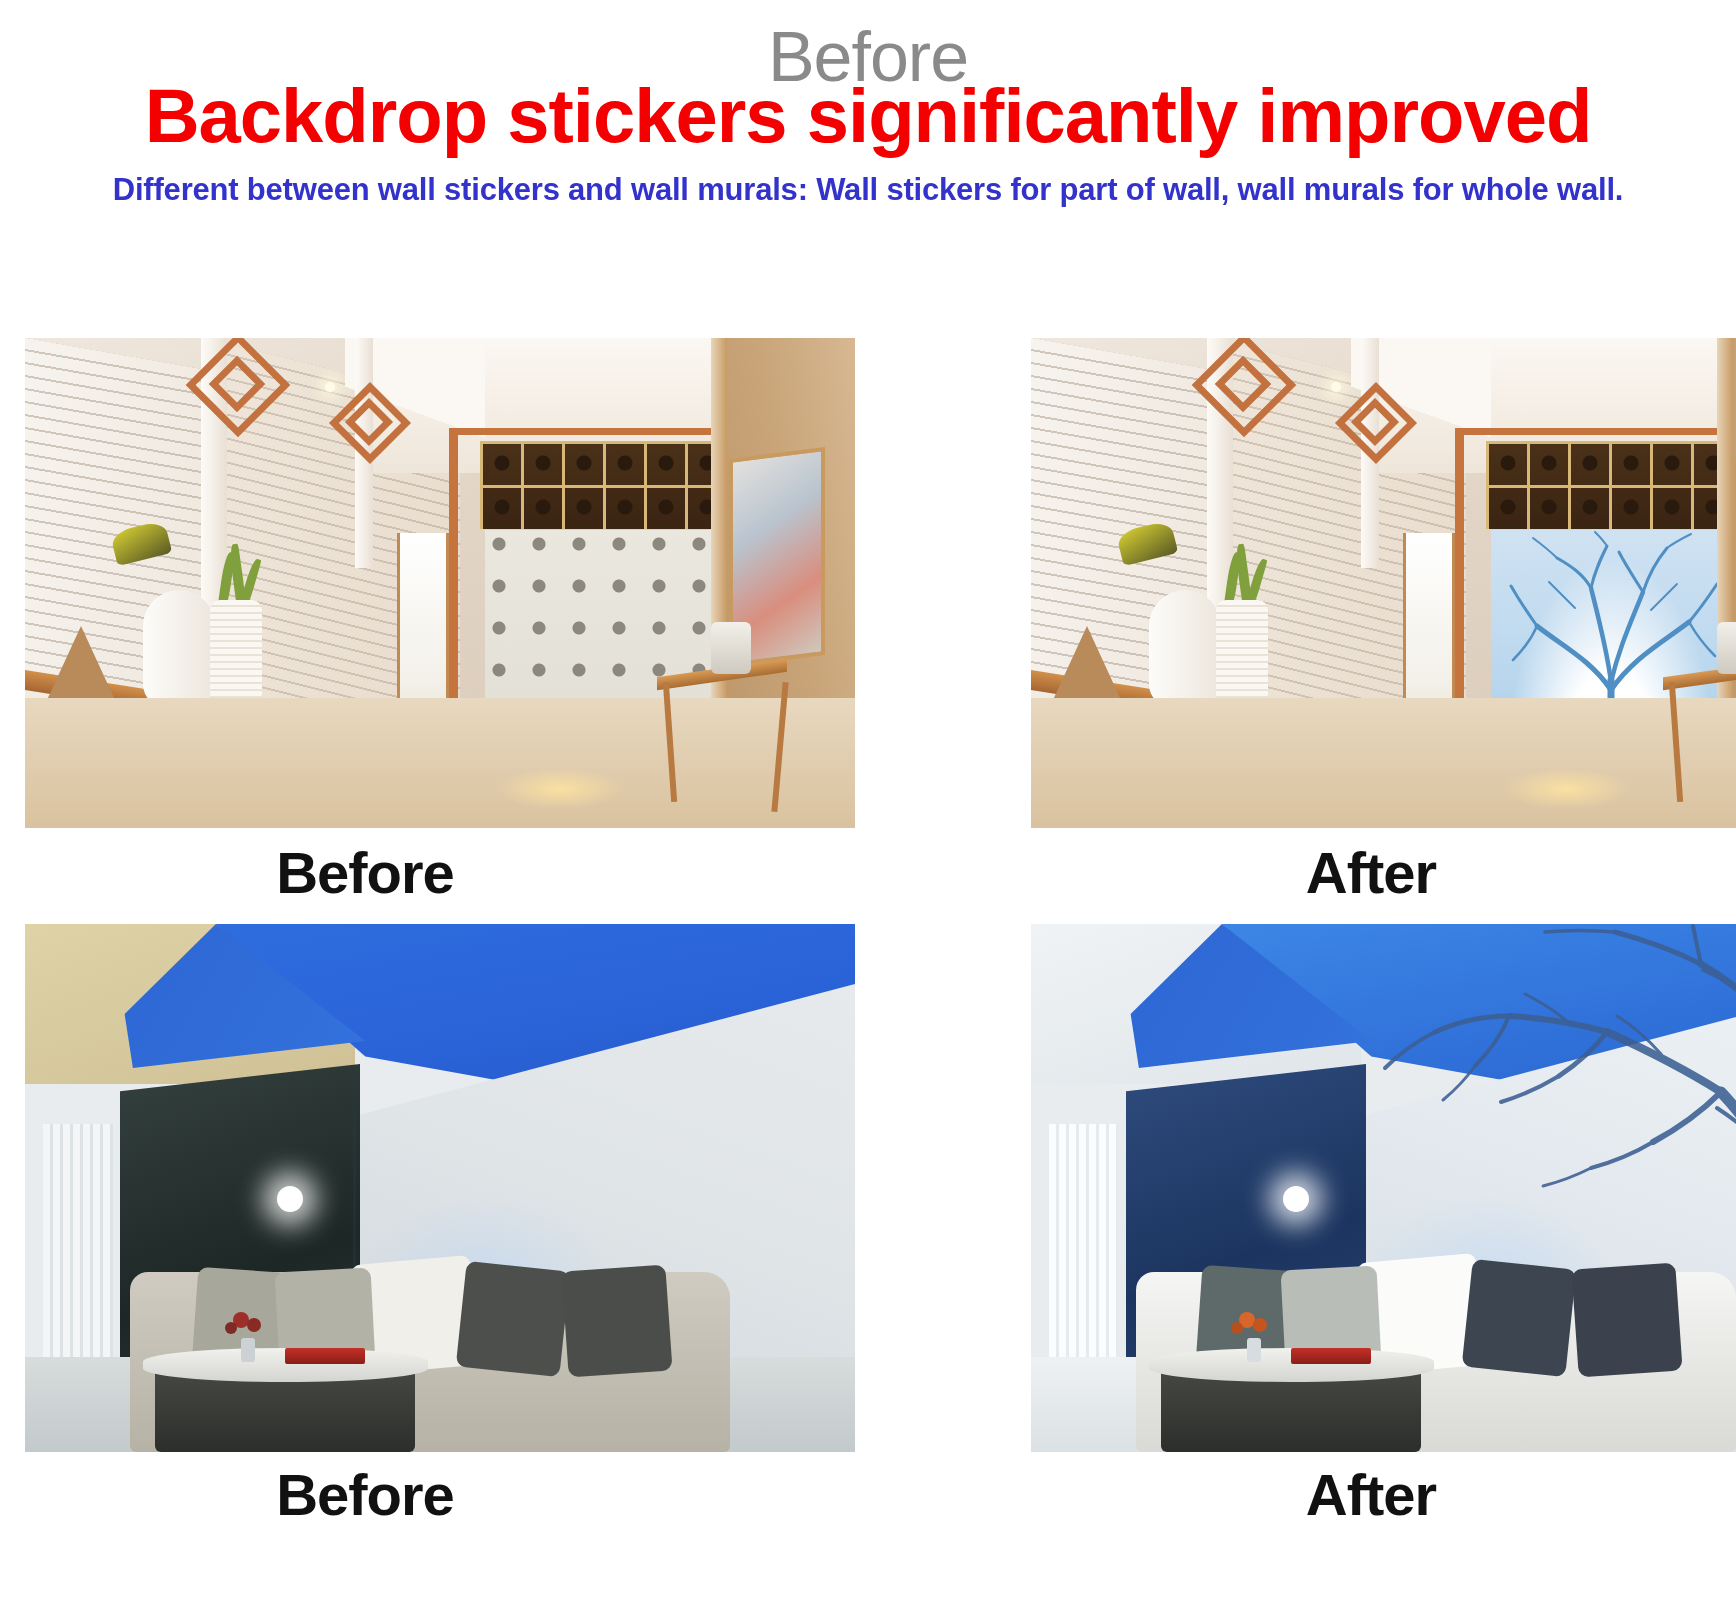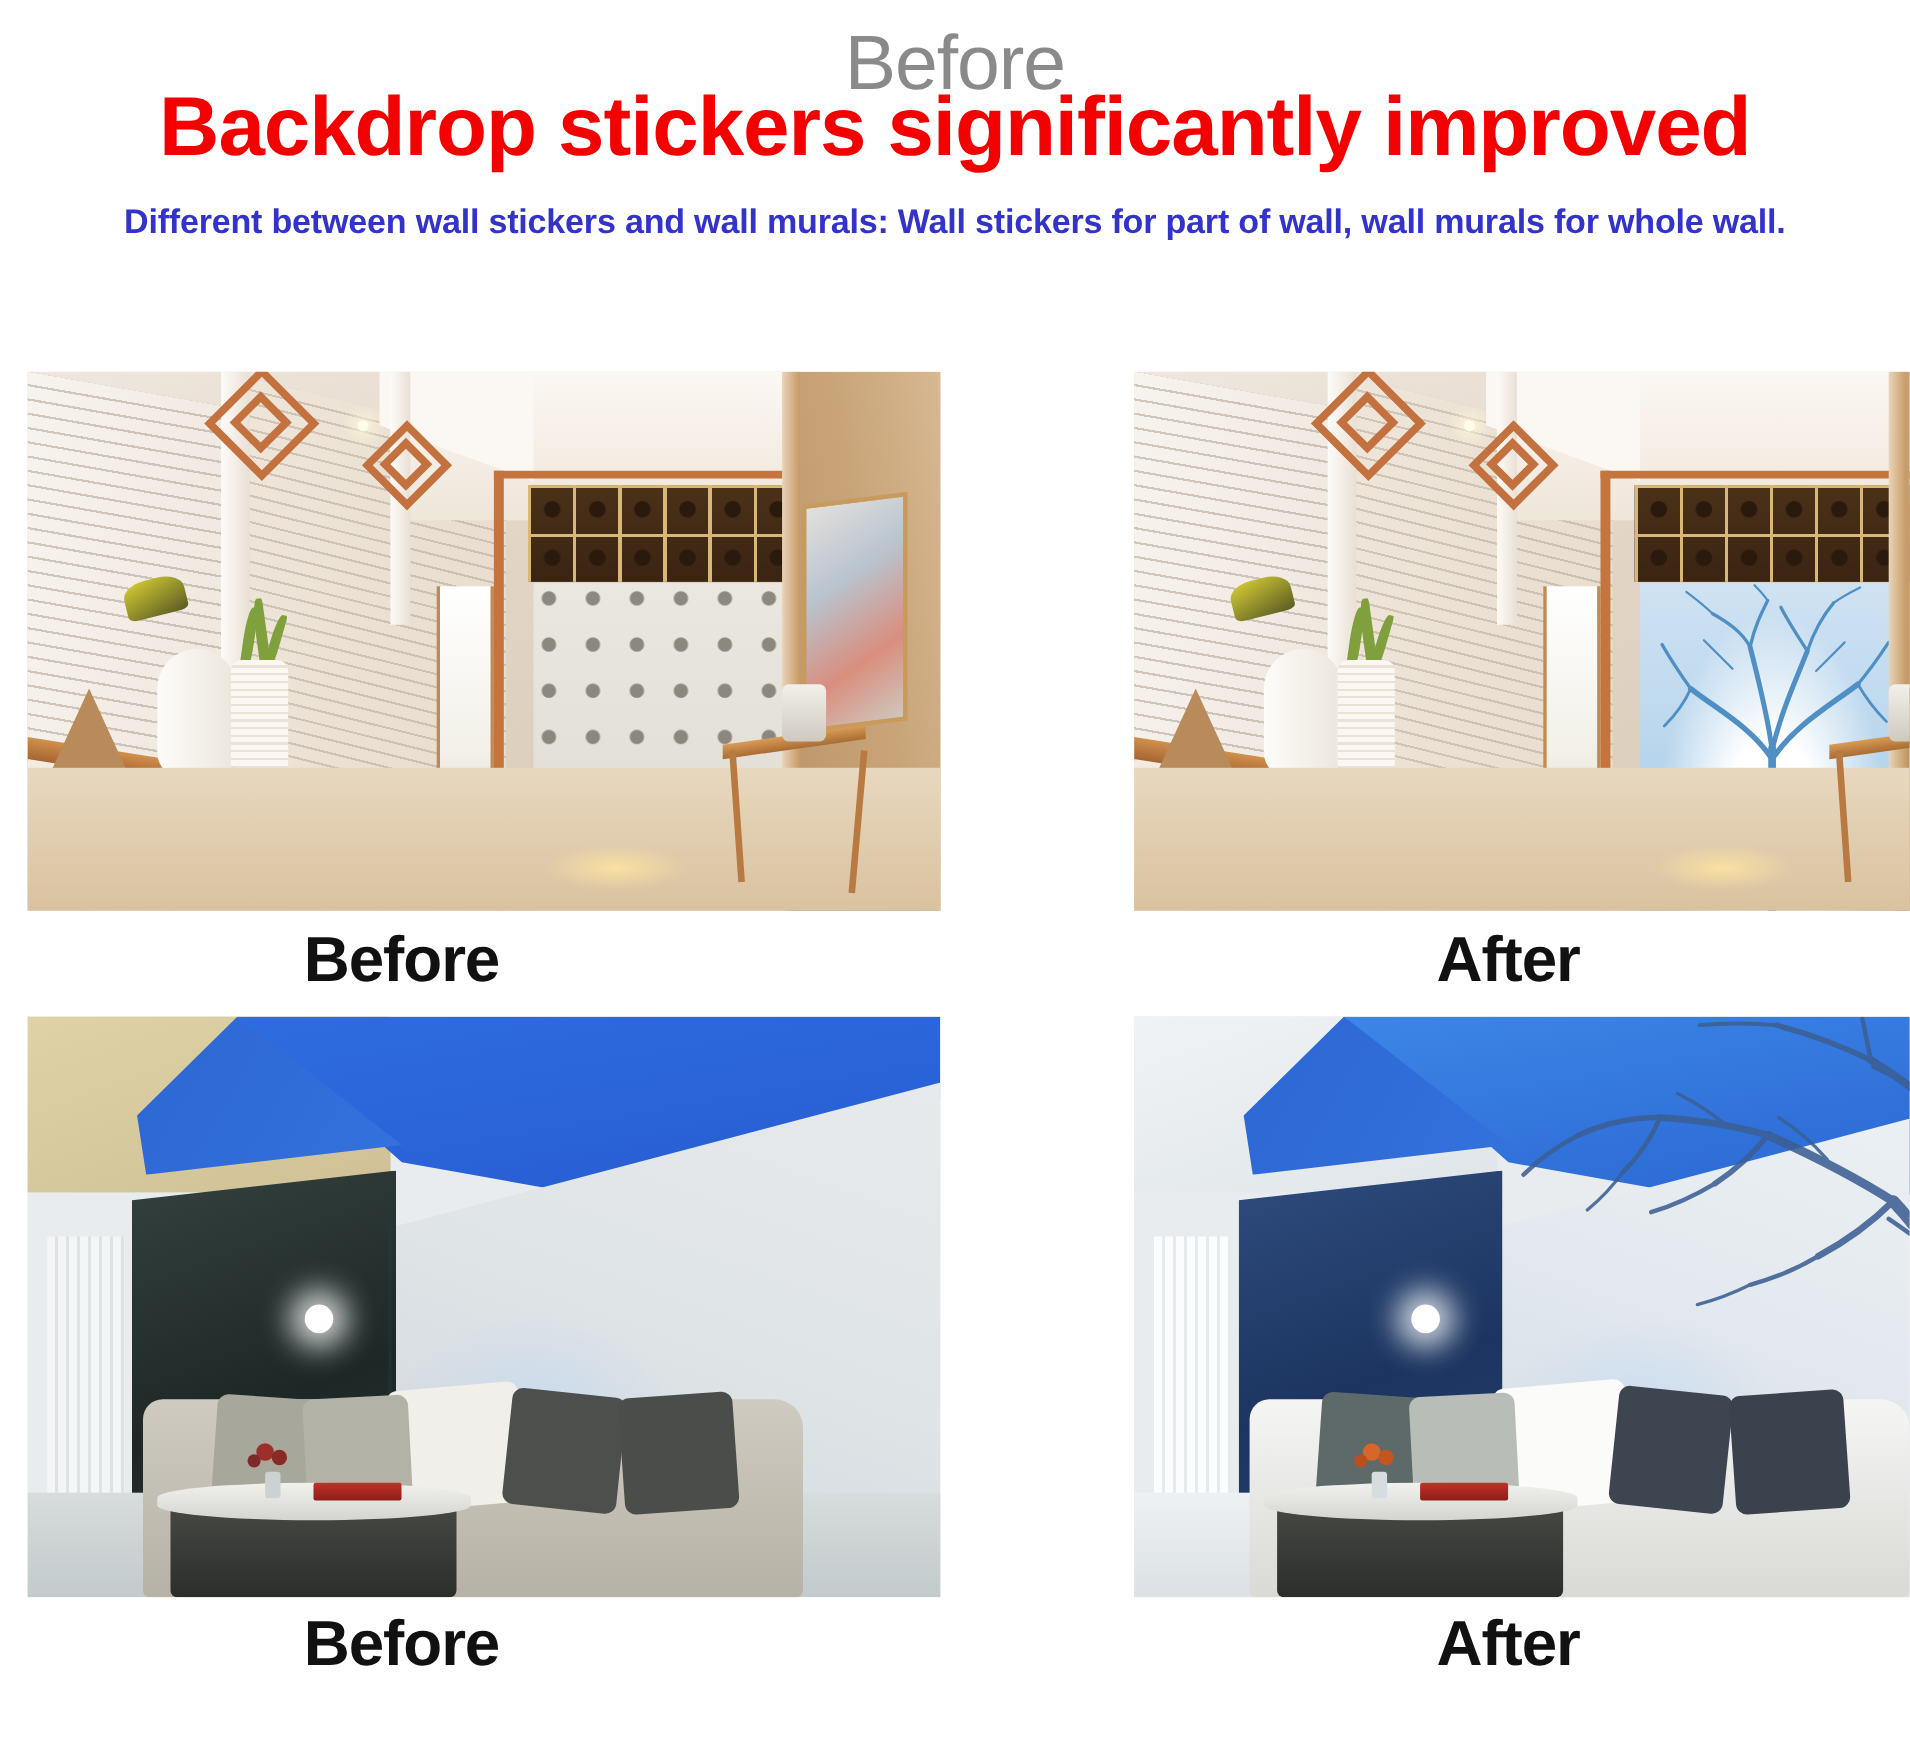--- a/index.html
+++ b/index.html
@@ -39,21 +39,21 @@
     margin: 0;
     margin-top: -14px;
     letter-spacing: -1px;
     white-space: nowrap;
   }
   .subtitle {
     font-size: 31px;
     font-weight: 700;
     color: #3333cc;
     line-height: 1.32;
-    margin: 12px;
+    margin: 0;
     padding-top: 16px;
     letter-spacing: -0.2px;
   }
   .subtitle .line2 { display: block; }
 
   
   .panel-grid {
     position: absolute;
     left: 0;
     top: 338px;

